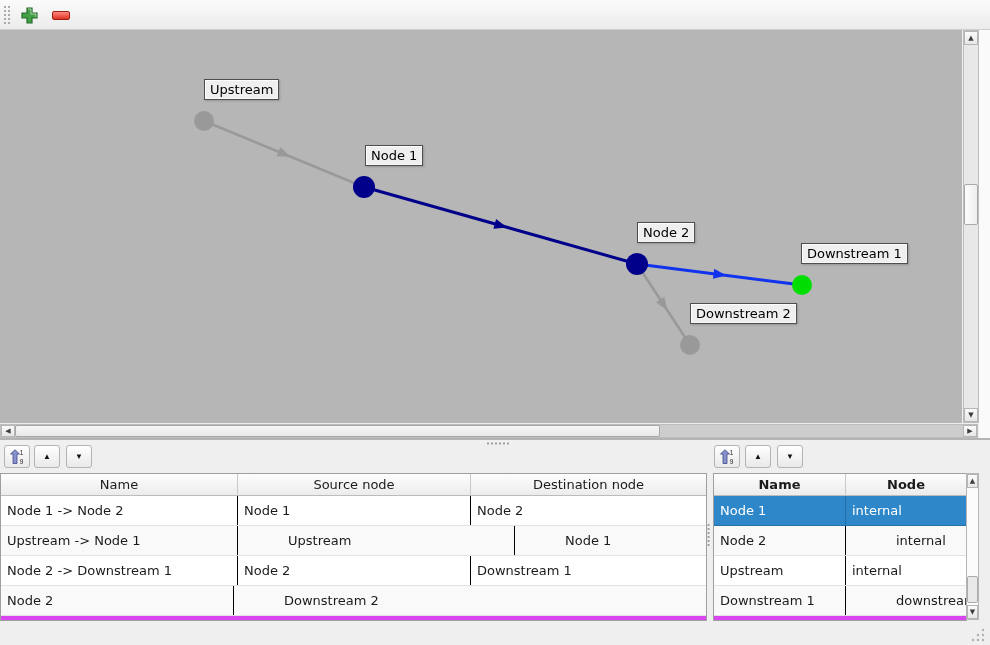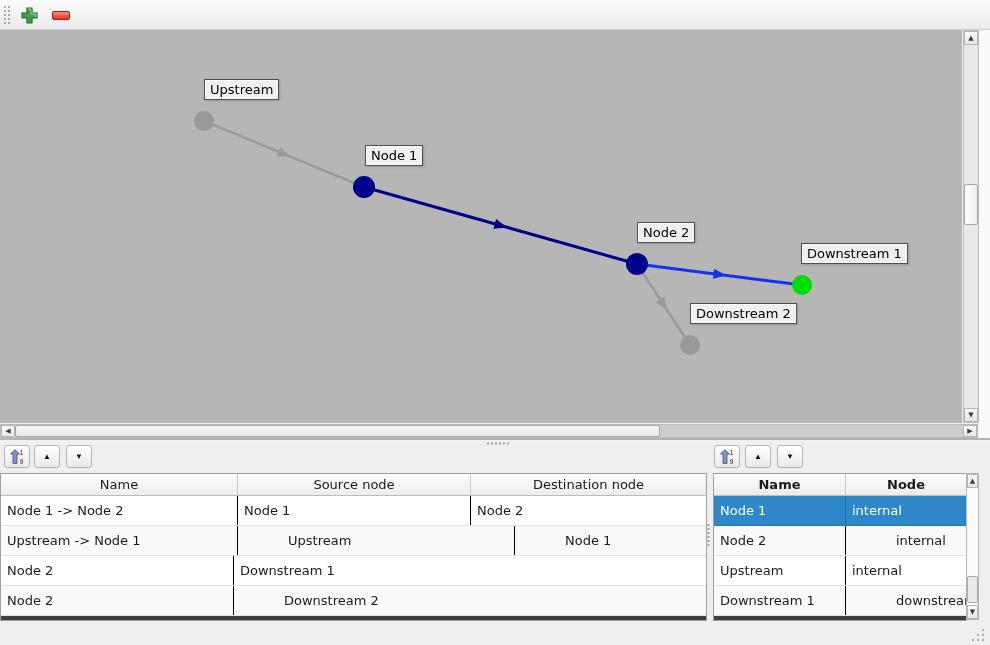--- a/index.html
+++ b/index.html
@@ -49,21 +49,21 @@
   .hsplit .dots { position:absolute; left:486px; top:2px; width:24px; height:3px;
     background-image:radial-gradient(circle,#9a9a9a 1px,transparent 1.2px); background-size:4px 3px; }
   .vsplit-dots { position:absolute; left:707px; top:523px; width:3px; height:24px;
     background-image:radial-gradient(circle,#9a9a9a 1px,transparent 1.2px); background-size:3px 4px; }
 
   
   .mini-btn { position:absolute; top:445px; width:26px; height:23px; display:flex; align-items:center; justify-content:center;
     background:linear-gradient(#ffffff,#e9e9e9); border:1px solid #b3b3b3; border-radius:3px; font-size:8px; color:#111; }
 
   
-  .ttable { position:absolute; top:473px; height:148px; background:#404040; border:1px solid #9f9f9f; overflow:hidden; }
+  .ttable { position:absolute; top:473px; height:148px; background:#d946ef; border:1px solid #9f9f9f; overflow:hidden; }
   .lt { left:0; width:707px; }
   .rt { left:713px; width:254px; }
   .thead { display:flex; height:22px; background:linear-gradient(#fdfdfd,#ececec); border-bottom:1px solid #bcbcbc; }
   .hcell { height:21px; line-height:21px; text-align:center; border-right:1px solid #c9c9c9; overflow:hidden; white-space:nowrap; }
   .hcell:last-child { border-right:none; }
   .rt .hcell { font-weight:bold; }
   .trow { display:flex; height:30px; background:#ffffff; border-bottom:1px solid #e2e2e2; }
   .trow.alt { background:#f9f9f9;gap:44px; }
   .tcell { padding-left:6px; line-height:29px; border-right:1px solid #000000; overflow:hidden; white-space:nowrap; }
   .tcell:last-child { border-right:none; }
@@ -163,20 +163,21 @@
         <div class="tcell c0">Node 1 -&gt; Node 2</div>
         <div class="tcell c1">Node 1</div>
         <div class="tcell c2">Node 2</div>
       </div>
       <div class="trow alt">
         <div class="tcell c0">Upstream -&gt; Node 1</div>
         <div class="tcell c1">Upstream</div>
         <div class="tcell c2">Node 1</div>
       </div>
       <div class="trow">
+        <div class="tcell c0">Node 2 -&gt; Downstream 1</div>
         <div class="tcell c1">Node 2</div>
         <div class="tcell c2">Downstream 1</div>
       </div>
       <div class="trow alt">
         <div class="tcell c1">Node 2</div>
         <div class="tcell c2">Downstream 2</div>
       </div>
     </div>
 </div>
 

